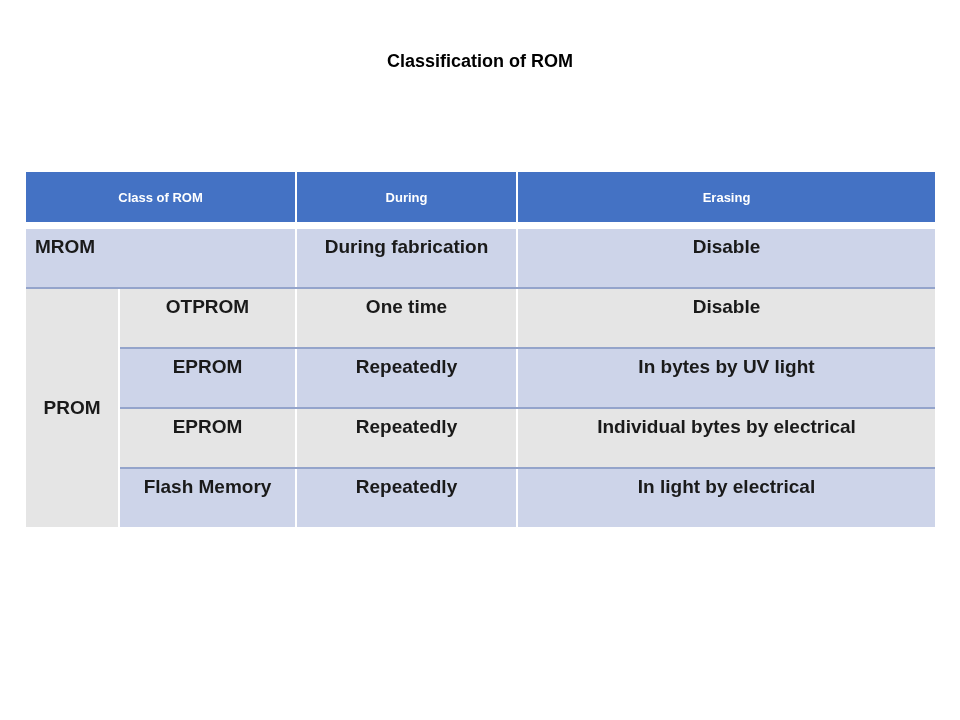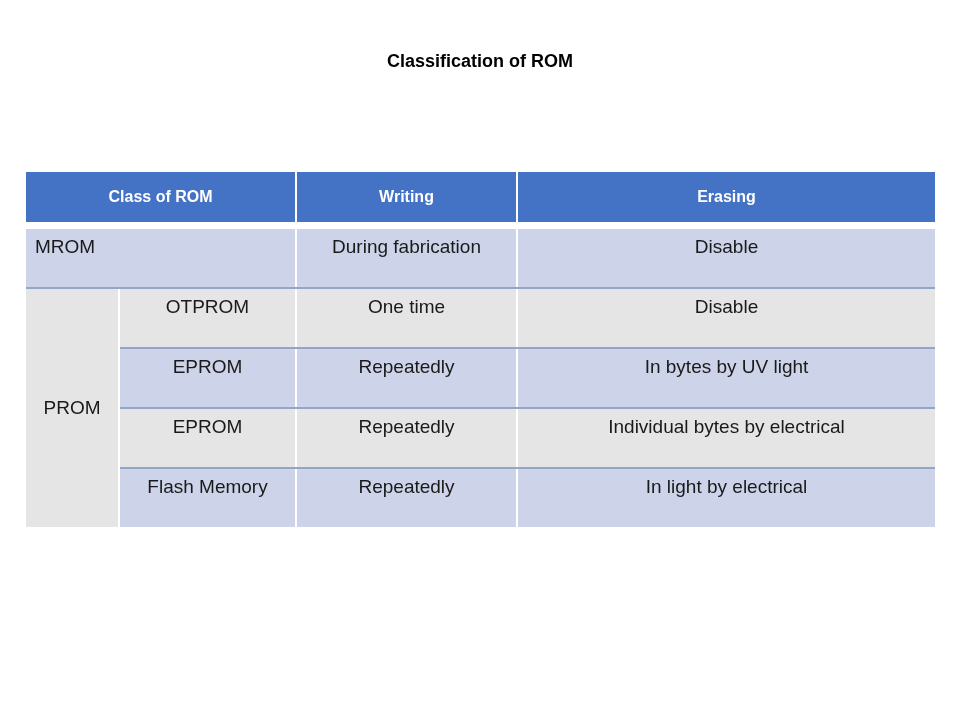--- a/index.html
+++ b/index.html
@@ -39,32 +39,32 @@
     table-layout: fixed;
   }
   col.c-a { width: 93px; }
   col.c-b { width: 177px; }
   col.c-c { width: 221px; }
   col.c-d { width: 418px; }
   th {
     background: #4472C4;
     color: #ffffff;
     font-weight: bold;
-    font-size: 16px;
+    font-size: 13px;
     height: 50px;
     text-align: center;
     vertical-align: middle;
     padding: 0;
     border-right: 2px solid #ffffff;
     border-bottom: 7px solid #ffffff;
   }
   th:last-child { border-right: none; }
   td {
     font-size: 19px;
-    font-weight: normal;
+    font-weight: bold;
     color: #1a1a1a;
     height: 51px;
     text-align: center;
     vertical-align: top;
     padding: 7px 6px 0 6px;
     border-right: 2px solid #ffffff;
     border-bottom: 2px solid #94A4CB;
   }
   td:last-child { border-right: none; }
   tr.band-dark td  { background: #CDD4E9; }
@@ -92,21 +92,21 @@
   <table class="rom-table">
     <colgroup>
       <col class="c-a">
         <col class="c-b">
         <col class="c-c">
         <col class="c-d">
     </colgroup>
     <thead>
       <tr>
         <th colspan="2">Class of ROM</th>
-        <th>Writing</th>
+        <th>During</th>
         <th>Erasing</th>
       </tr>
     </thead>
     <tbody>
       <tr class="band-dark">
         <td colspan="2" class="cell-left">MROM</td>
         <td>During fabrication</td>
         <td>Disable</td>
       </tr>
 

